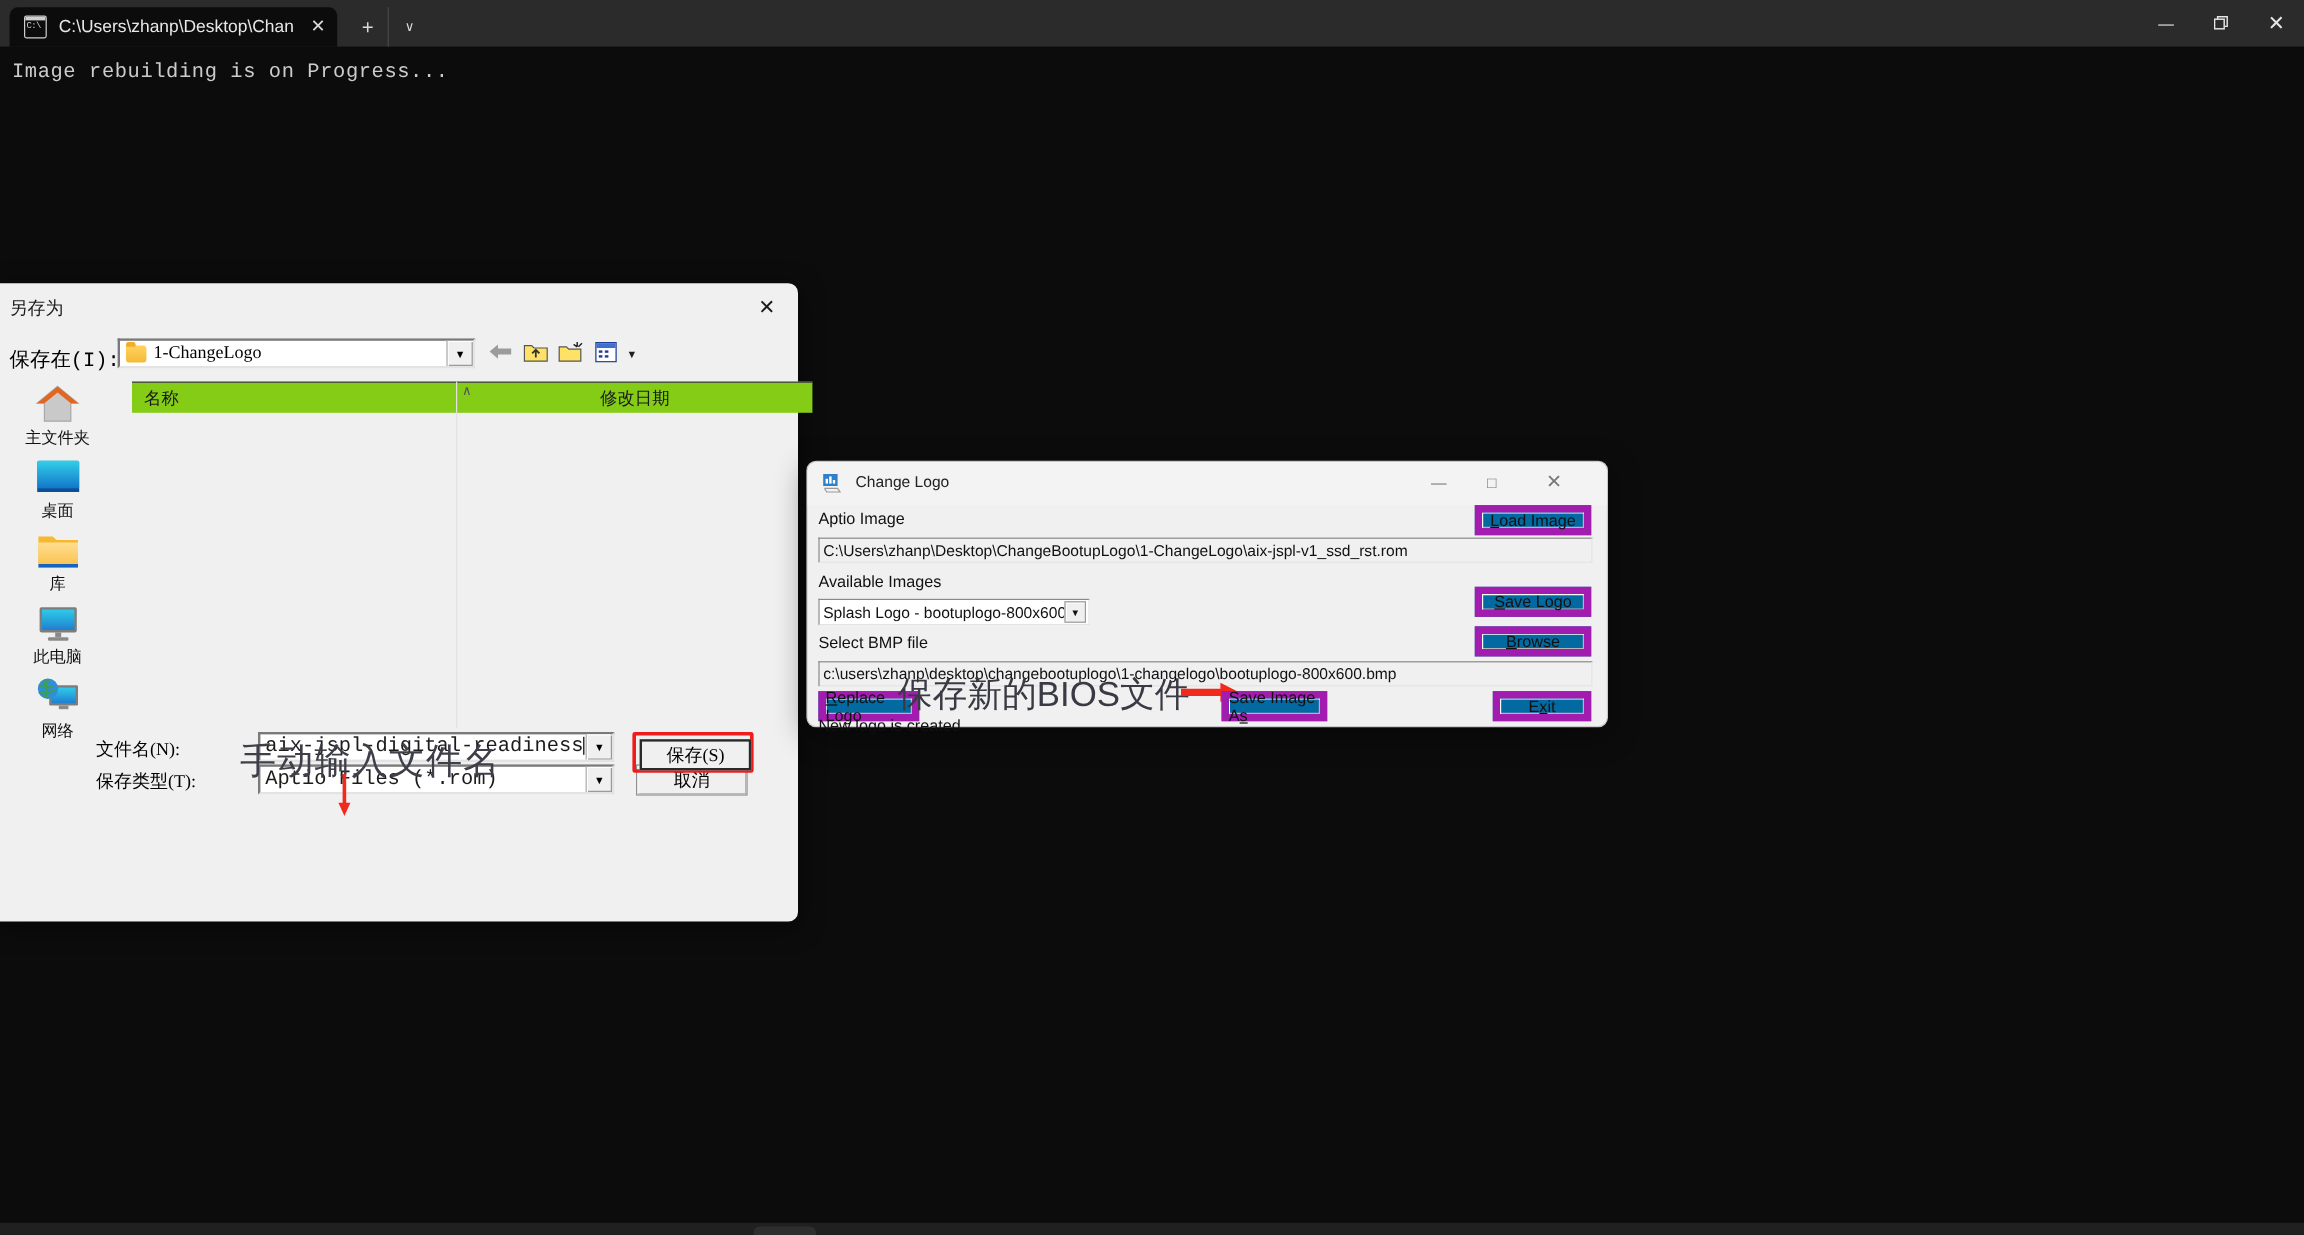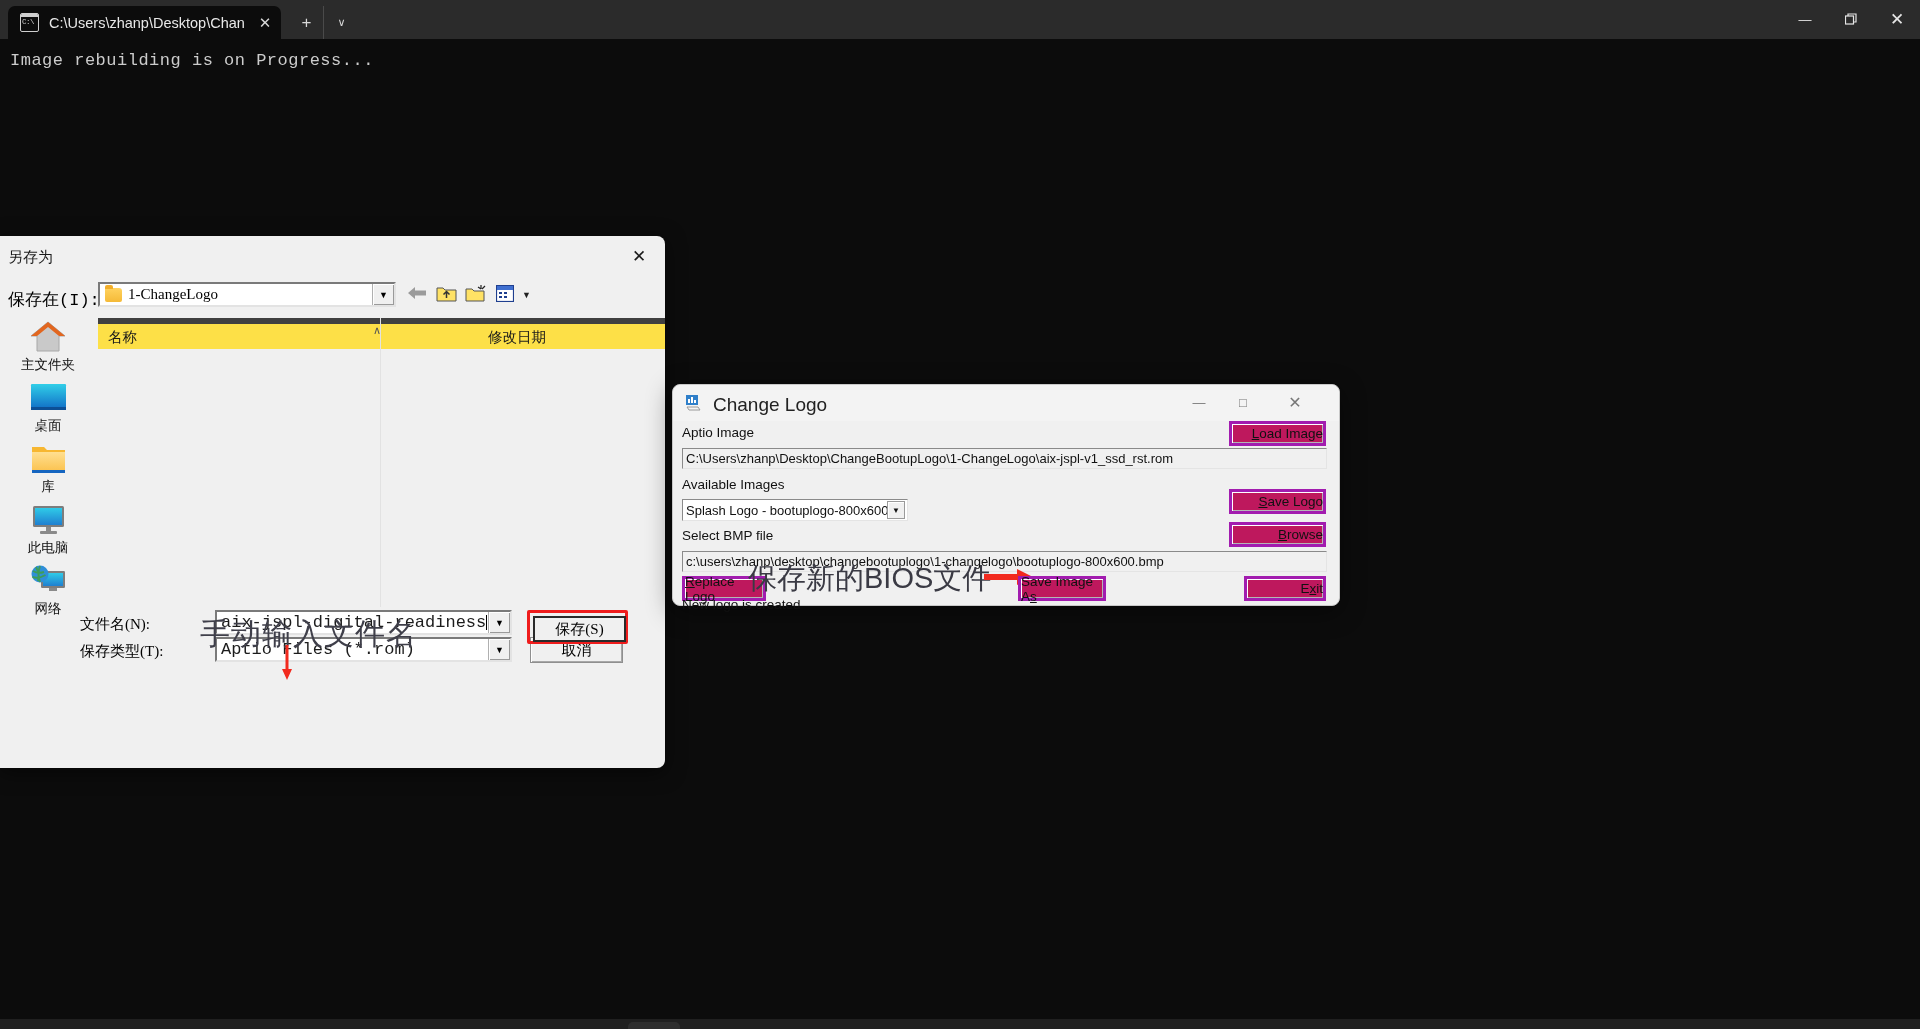--- a/index.html
+++ b/index.html
@@ -217,25 +217,25 @@
     position: absolute;
     left: 406px; top: 2px;
     display: flex;
     align-items: center;
     gap: 8px;
     height: 25px;
   }
   .tb-icon { cursor: pointer; }
   #lv-header {
     position: absolute;
-    left: 98px; top: 82px;
+    left: 110px; top: 82px;
     width: 567px;
     height: 25px;
-    background: #fde047;
-    border-top: 6px solid #404040;
+    background: #84cc16;
+    border-top: 1px solid #404040;
   }
   #lv-col-name {
     position: absolute;
     left: 10px; top: 4px;
     font-size: 14.5px;
     color: #1a1a1a;
   }
   #lv-col-date {
     position: absolute;
     left: 390px; top: 4px;
@@ -445,21 +445,21 @@
     border-radius: 8px 8px 0 0;
   }
   #cl-appicon {
     position: absolute;
     left: 12px; top: 9px;
     width: 18px; height: 18px;
   }
   #cl-title {
     position: absolute;
     left: 40px; top: 9px;
-    font-size: 19px;
+    font-size: 13px;
     color: #222;
   }
   .cl-winbtn {
     position: absolute;
     top: 2px;
     width: 44px; height: 30px;
     display: flex; align-items: center; justify-content: center;
     color: #777;
     font-size: 13px;
     cursor: pointer;
@@ -492,26 +492,26 @@
     padding-left: 3px;
     font-size: 13px;
     color: #111;
     white-space: nowrap;
     overflow: hidden;
     cursor: text;
   }
   .cl-btn {
     position: absolute;
     height: 25px;
-    background: #be185d;
-    border: 3px solid #a21caf;
+    background: #0369a1;
+    border: 6px solid #a21caf;
     box-shadow: inset 1px 1px 0 #ffffff, inset -1px -1px 0 #b5b5b5;
     display: flex;
     align-items: center;
-    justify-content: flex-end;
+    justify-content: center;
     font-size: 13.5px;
     cursor: pointer;
     box-sizing: border-box;
   }
   #cl-combo {
     position: absolute;
     left: 9px; top: 56px;
     width: 226px; height: 22px;
     background: #fff;
     border-top: 1px solid #8a8a8a;

